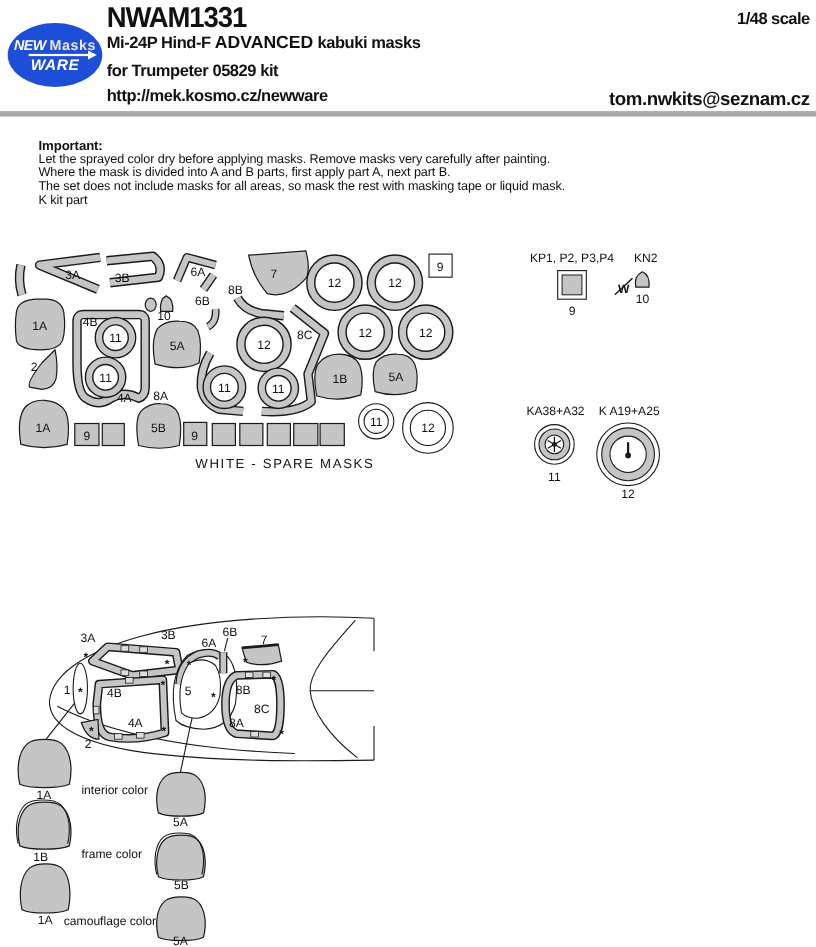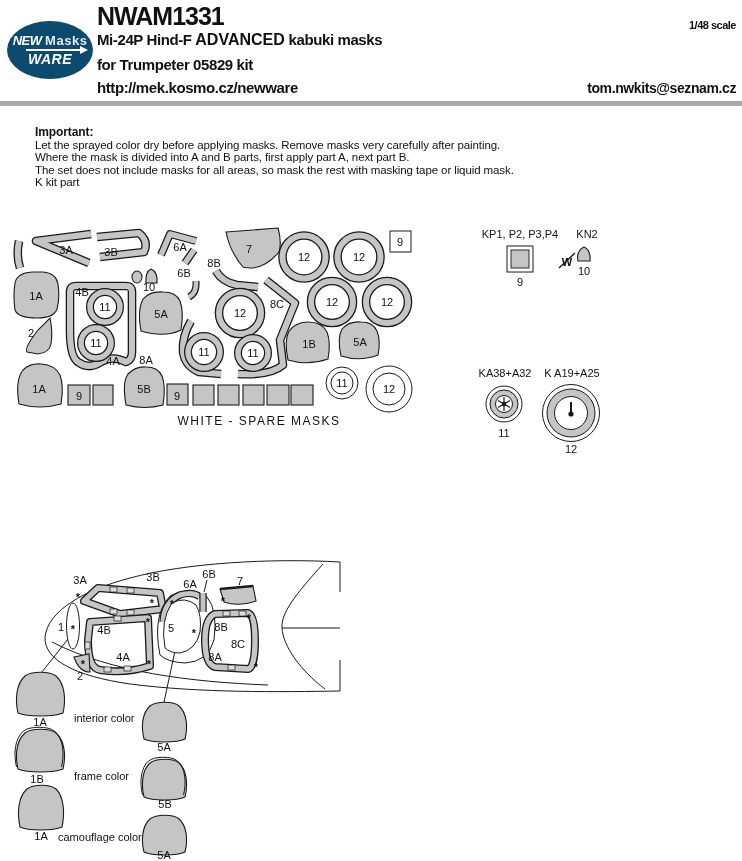--- a/index.html
+++ b/index.html
@@ -1,33 +1,33 @@
 <!DOCTYPE html>
 <html><head>
 <meta charset="utf-8">
 <style>
   html,body{margin:0;padding:0;background:#fff;}
   .page{position:relative;width:742px;height:861px;background:#ffffff;overflow:hidden;
         font-family:"Liberation Sans",sans-serif;color:#111;}
   .abs{position:absolute;}
   
-  .logo{left:7px;top:21px;width:86px;height:58px;background:#0c4a6e;border-radius:50%;
+  .logo{left:7px;top:21px;width:86px;height:58px;background:#1d4ed8;border-radius:50%;
         display:flex;flex-direction:column;align-items:center;justify-content:center;color:#fff;}
   .logo-line1{font-size:13px;font-weight:bold;line-height:13px;}
   .logo-new{font-style:italic;letter-spacing:-0.5px;}
   .logo-masks{letter-spacing:0.5px;color:#e8e8e8;}
   .logo-arrow{width:56px;height:2px;background:#fff;position:relative;margin:2px 0 1px 8px;}
   .logo-arrow:after{content:"";position:absolute;right:-6px;top:-3px;border-left:8px solid #fff;
         border-top:4px solid transparent;border-bottom:4px solid transparent;}
   .logo-ware{font-size:14px;font-weight:bold;font-style:italic;line-height:14px;letter-spacing:0.5px;}
   .code{left:97px;top:1px;font-size:25px;font-weight:bold;letter-spacing:-1px;transform:scaleY(1.05);transform-origin:top left;}
-  .scale{right:6px;top:19px;font-size:11px;font-weight:bold;letter-spacing:-0.5px;}
+  .scale{right:6px;top:9px;font-size:15px;font-weight:bold;letter-spacing:-0.5px;}
   .subtitle{left:97px;font-size:15px;font-weight:bold;letter-spacing:-0.4px;white-space:nowrap;}
   .adv{font-size:16px;letter-spacing:0px;}
-  .email{right:6px;top:80px;font-size:14px;font-weight:bold;letter-spacing:-0.4px;text-align:right;}
+  .email{right:6px;top:80px;font-size:17px;font-weight:bold;letter-spacing:-0.4px;text-align:right;}
   .bar{left:0;top:101px;width:742px;height:5px;background:#a9a9a9;}
   
   .instructions{left:35px;top:126px;font-size:11.5px;line-height:12.5px;letter-spacing:-0.1px;}
   .instructions .head{font-weight:bold;font-size:12px;}
   .nowet{font-weight:bold;position:relative;display:inline-block;padding:0 1px;}
   .nowet:after{content:"";position:absolute;left:-2px;top:6px;width:15px;height:1.6px;
         background:#111;transform:rotate(-38deg);}
   
   .lbl{font-family:"Liberation Sans",sans-serif;font-size:11px;fill:#111;text-anchor:middle;}
   .lbls{font-family:"Liberation Sans",sans-serif;font-size:11px;fill:#111;text-anchor:start;}

